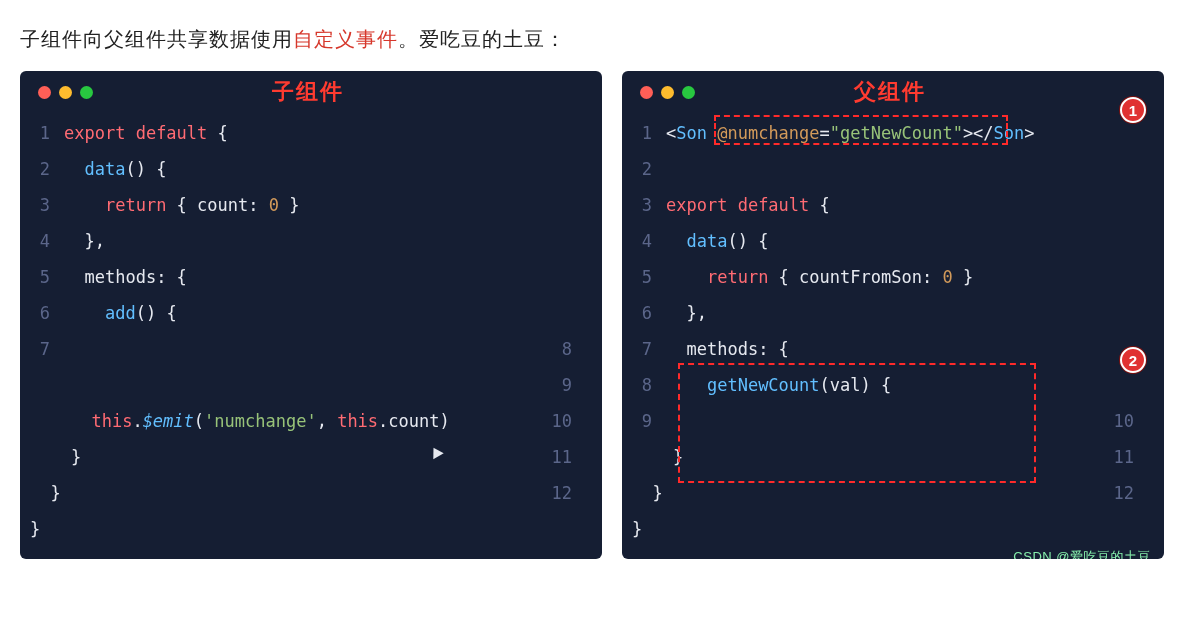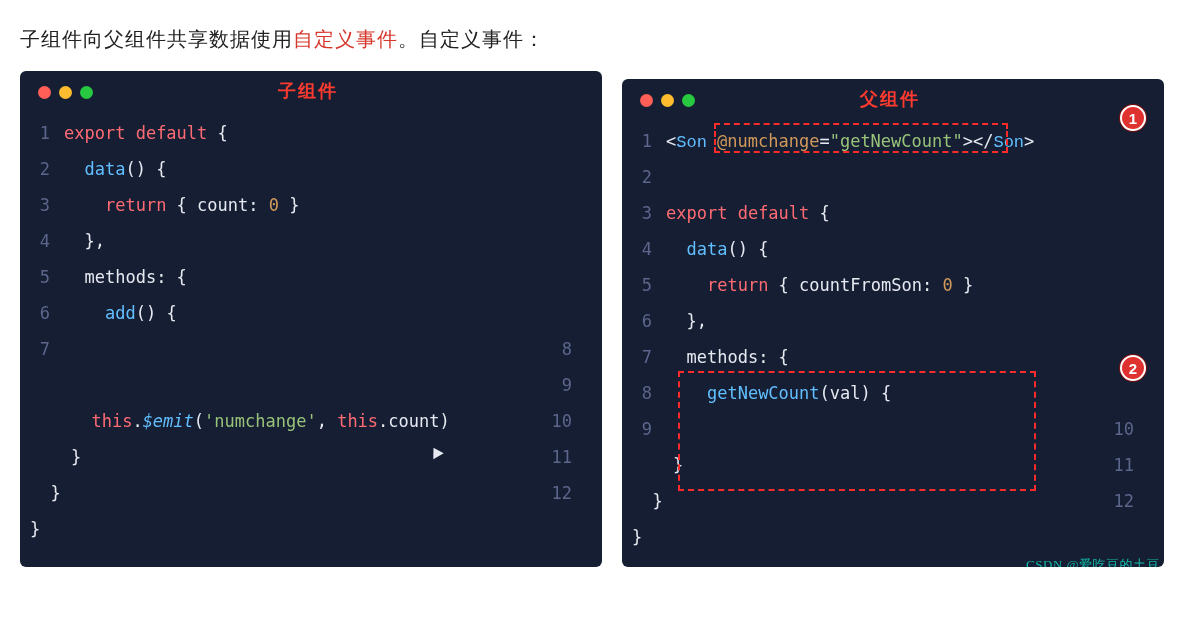--- a/index.html
+++ b/index.html
@@ -26,21 +26,21 @@
     background: #151e33;
     border-radius: 6px;
     padding: 14px 16px 12px 10px;
     color: #e6e9f0;
     font-family: Menlo, Consolas, "DejaVu Sans Mono", monospace;
     font-size: 17px;
     line-height: 1;
     position: relative;
   }
   .panel.left { flex: 1 1 560px; }
-  .panel.right { flex: 1 1 520px; margin-top: 8px; }
+  .panel.right { flex: 1 1 520px; }
   .topbar {
     display: flex;
     align-items: center;
     height: 14px;
     margin-bottom: 16px;
     position: relative;
   }
   .dots {
     display: flex;
     gap: 8px;
@@ -49,22 +49,22 @@
   }
   .dot { width: 13px; height: 13px; border-radius: 50%; }
   .dot.r { background: #ff5f57; }
   .dot.y { background: #febc2e; }
   .dot.g { background: #28c840; }
   .title {
     flex: 1;
     text-align: center;
     color: #ff3b30;
     font-weight: 700;
-    font-family: Liberation Mono, monospace;
-    font-size: 18px;
+    font-family: Liberation Serif, serif;
+    font-size: 22px;
     letter-spacing: 2px;
   }
   .code { display: grid; grid-template-columns: 34px 1fr; row-gap: 0; }
   .ln {
     color: #5b668a;
     text-align: right;
     padding-right: 14px;
     height: 36px;
     line-height: 36px;
   }
@@ -75,21 +75,21 @@
     position: relative;
   }
   .kw  { color: #ff6b73; }    
   .fn  { color: #62bfff; }    
   .pl  { color: #e6e9f0; }    
   .prop{ color: #e6e9f0; }
   .num { color: #d29a5a; }
   .str { color: #98c379; }
   .com { color: #6b7494; }
   .attr{ color: #d29a5a; }
-  .tag { color: #62bfff; font-family: Liberation Mono, monospace; }
+  .tag { color: #62bfff; }
   .id  { color: #e6e9f0; }
   .emit{ color: #62bfff; font-style: italic; }
 
   .dashedBox {
     position: absolute;
     border: 2px dashed #ff2a2a;
     pointer-events: none;
   }
   .callout {
     position: absolute;
@@ -99,40 +99,40 @@
     border: 2px solid #fff;
     color: #fff;
     font-weight: 700;
     font-size: 15px;
     display: flex; align-items: center; justify-content: center;
     font-family: -apple-system, sans-serif;
     box-shadow: 0 0 0 1px #7a1010;
   }
   .watermark {
     position: absolute;
-    right: 4px; bottom: -4px;
-    color: #14b8a6;
+    right: 13px; bottom: -4px;
+    color: #86efac;
     font-size: 13px;
-    font-family: Liberation Serif, serif;
+    font-family: Liberation Sans, sans-serif;
     letter-spacing: 0.5px;
   }
   .cursor-arrow {
     position:absolute;
     width:0; height:0;
     border-left:6px solid transparent;
     border-right:6px solid transparent;
     border-bottom:10px solid #e6e9f0;
     transform: rotate(-30deg);
   }
 </style>
 </head>
 <body>
 
 <div class="heading">
-  <span>子组件向父组件共享数据使用</span><span class="red">自定义事件</span><span>。自定义事件：</span>
+  <span>子组件向父组件共享数据使用</span><span class="red">自定义事件</span><span>。爱吃豆的土豆：</span>
 </div>
 
 <div class="panels">
 
   <div class="panel left">
     <div class="topbar">
       <div class="dots">
         <div class="dot r"></div>
         <div class="dot y"></div>
         <div class="dot g"></div>

